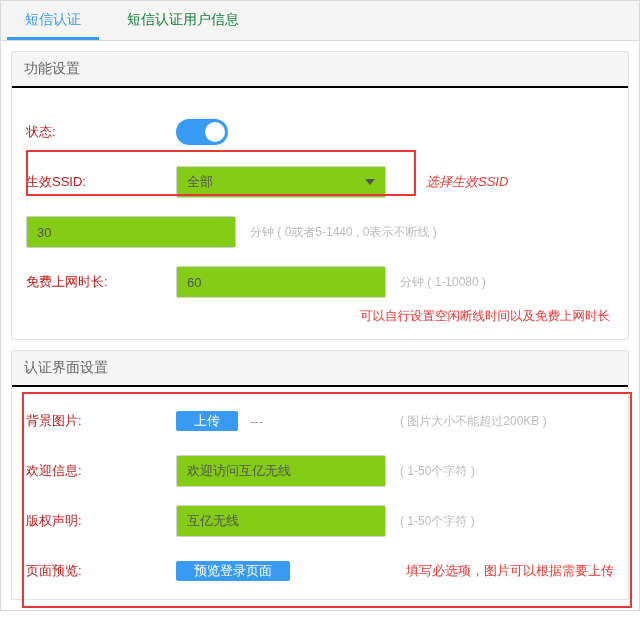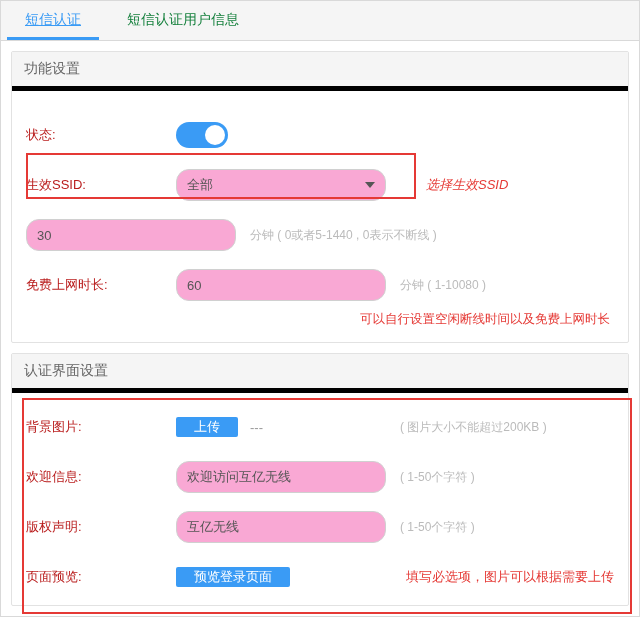--- a/index.html
+++ b/index.html
@@ -23,30 +23,29 @@
     padding: 10px 18px 8px 18px;
     font-size: 14px;
     color: #15803d;
     cursor: pointer;
     border-bottom: 3px solid transparent;
     margin-right: 10px;
   }
   .tab.active {
     color: #3a9bf5;
     border-bottom: 3px solid #3a9bf5;
-    text-decoration: underline;
   }
   .section {
     margin: 10px 10px 0 10px;
     border: 1px solid #e2e2e2;
     border-radius: 2px;
   }
   .section-header {
     background: #f5f5f5;
-    border-bottom: 5px solid #000000;
+    border-bottom: 2px solid #000000;
     padding: 8px 12px;
     font-size: 14px;
     color: #666;
   }
   .section-body {
     padding: 18px 14px 10px 14px;
     position: relative;
   }
   .row {
     display: flex;
@@ -96,25 +95,25 @@
     right: 3px; top: 3px;
     width: 20px; height: 20px;
     background: #fff;
     border-radius: 50%;
   }
   
   .input, .select {
     width: 100%;
     height: 32px;
     border: 1px solid #d0d0d0;
-    border-radius: 13px;
+    border-radius: 2px;
     padding: 0 10px;
     font-size: 13px;
     color: #555;
-    background: #f9a8d4;
+    background: #84cc16;
   }
   .select {
     display: flex;
     align-items: center;
     justify-content: space-between;
     cursor: pointer;
   }
   .caret {
     width: 0; height: 0;
     border-left: 5px solid transparent;

